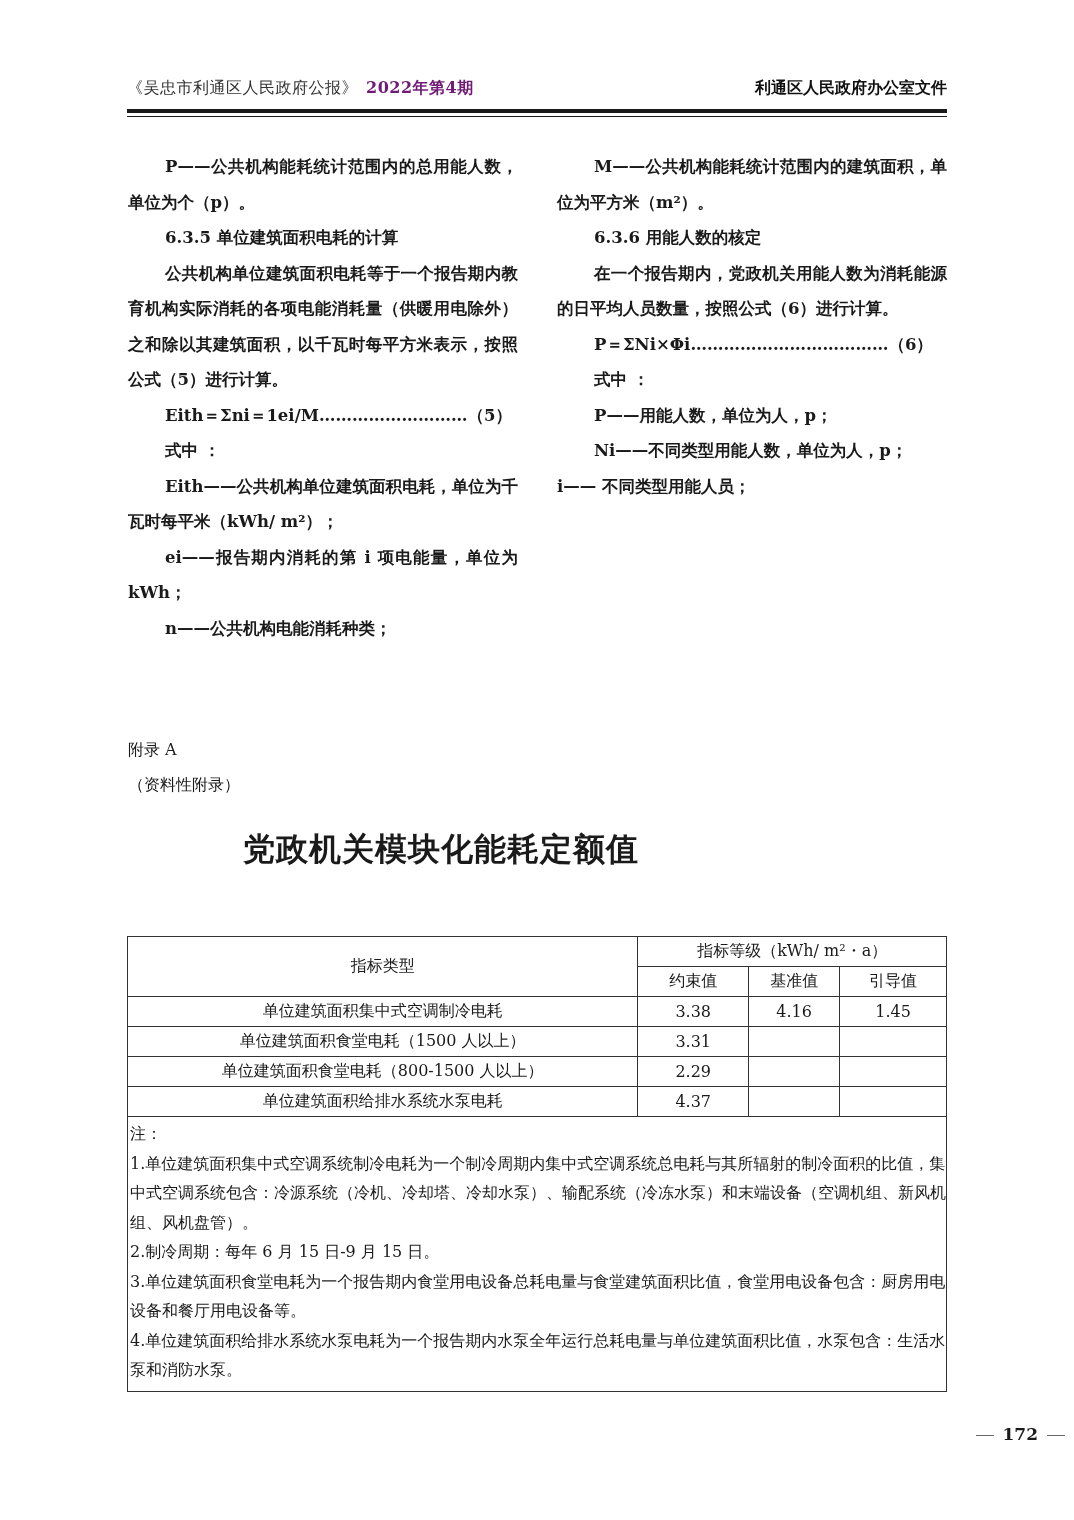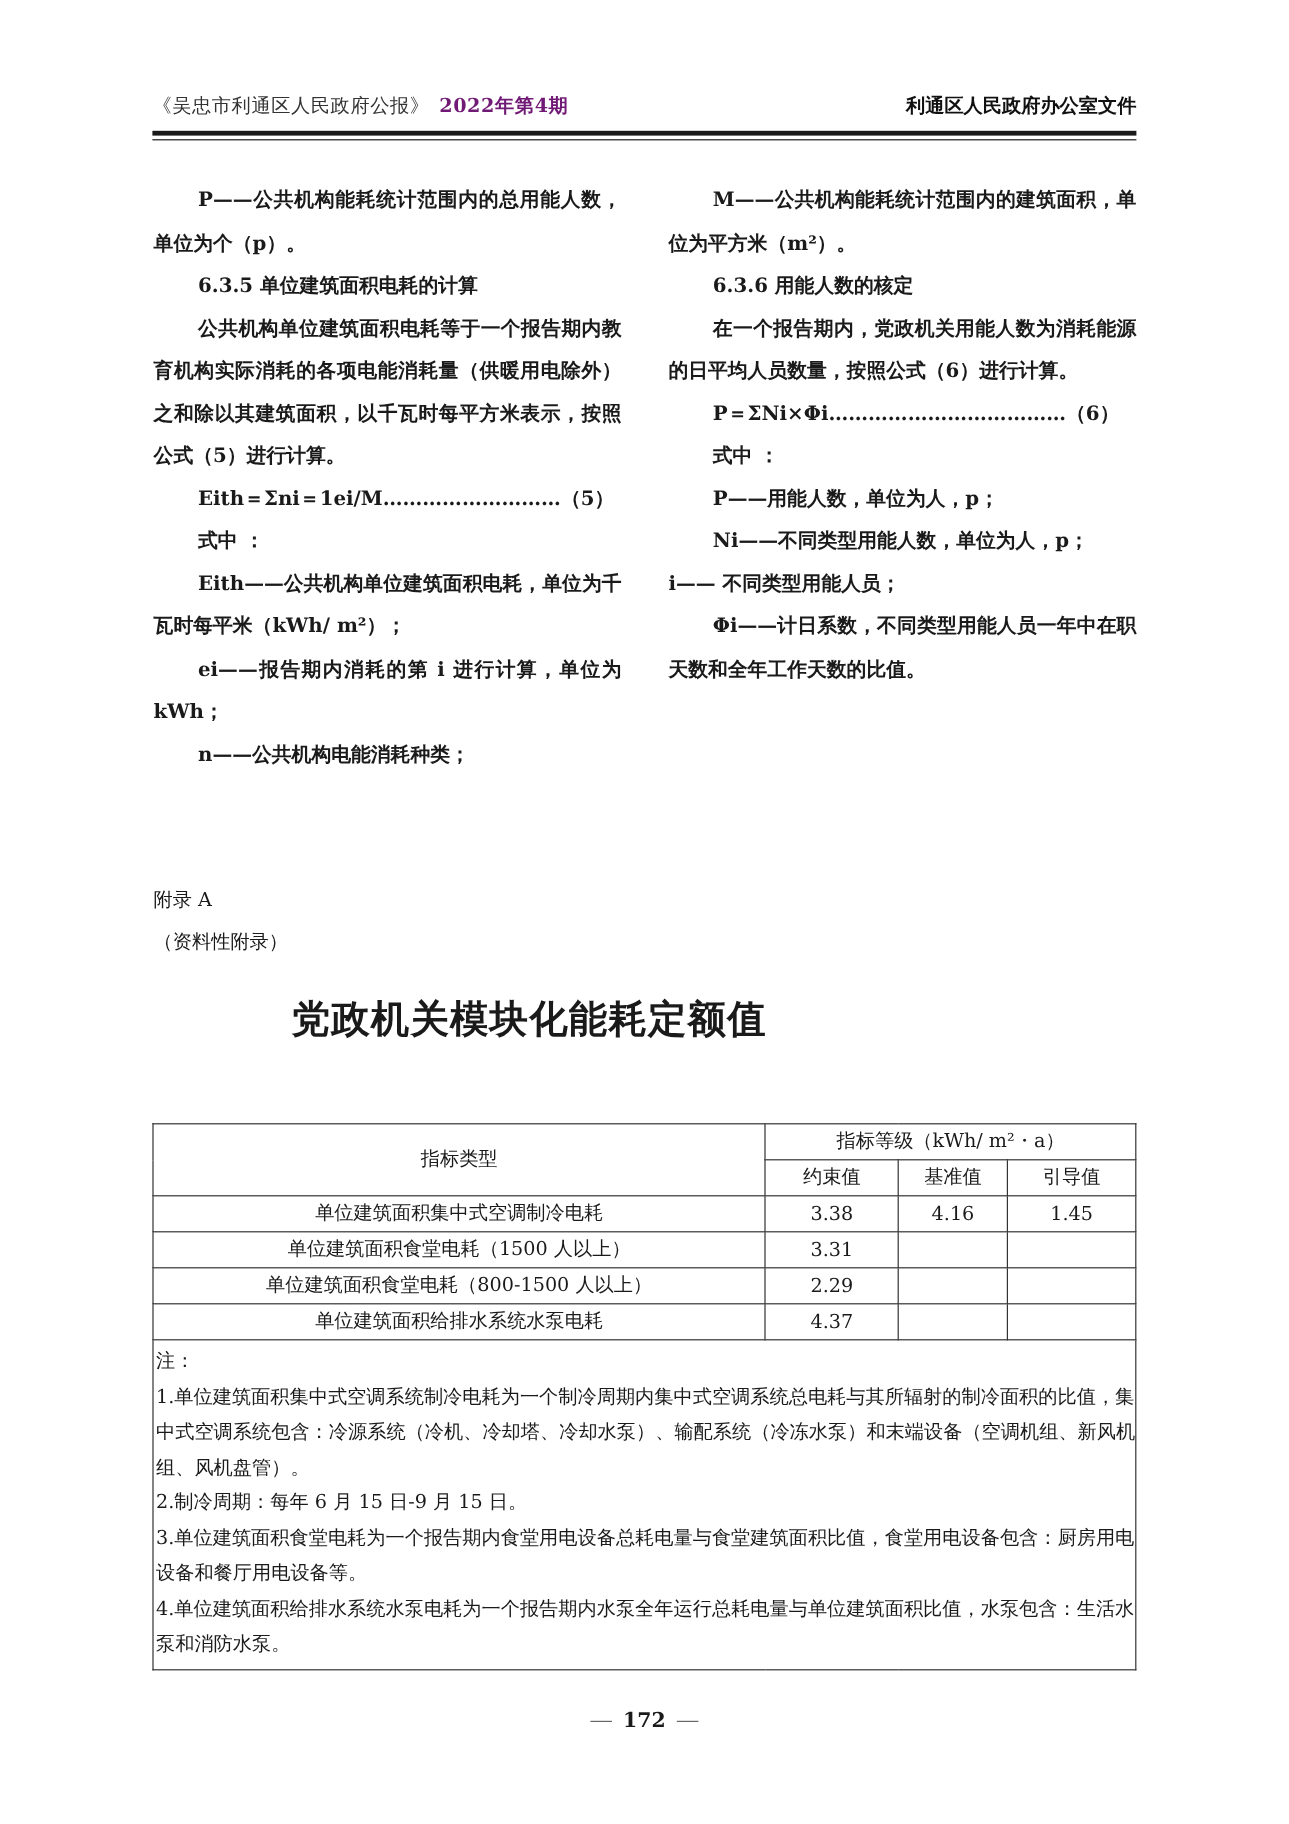--- a/index.html
+++ b/index.html
@@ -25,21 +25,21 @@
   table.quota { position: absolute; left: 127px; top: 900px; width: 820px; border-collapse: collapse;
                 font-size: 16px; margin-top: 36px; }
   table.quota td { border: 1px solid #333; text-align: center; height: 29px; padding: 0; }
   table.quota td.c-type { width: 510px; }
   table.quota td.c1 { width: 110px; }
   table.quota td.c2 { width: 90px; }
   table.quota td.c3 { width: 106px; }
   table.quota td.notes { text-align: left; vertical-align: top; padding: 2px 0 6px 2px; line-height: 29.5px; height: auto; }
   .notes p { margin: 0; }
 
-  .page-num { position: absolute; left: 0; width: 1074px; top: 1424px; text-align: center; font-size: 17px; }
+  .page-num { position: absolute; left: 0; width: 1074px; top: 1424px; text-align: right; font-size: 17px; }
   .page-num .dash { display: inline-block; width: 18px; height: 1px; background: #666; vertical-align: middle; margin: 0 9px; }
   .page-num b { font-weight: bold; }
 </style>
 </head>
 <body>
 
 <div class="header">
   <div class="header-left">
     <span>《吴忠市利通区人民政府公报》</span><span class="header-issue">2022年第4期</span>
   </div>
@@ -48,34 +48,33 @@
 <div class="rule-thick"></div>
 <div class="rule-thin"></div>
 
 <div class="col col-left">
   <p class="ind">P——公共机构能耗统计范围内的总用能人数，单位为个（p）。</p>
   <p class="ind">6.3.5 单位建筑面积电耗的计算</p>
   <p class="ind">公共机构单位建筑面积电耗等于一个报告期内教育机构实际消耗的各项电能消耗量（供暖用电除外）之和除以其建筑面积，以千瓦时每平方米表示，按照公式（5）进行计算。</p>
   <p class="ind">Eith＝Σni＝1ei/M………………………（5）</p>
   <p class="ind">式中 ：</p>
   <p class="ind">Eith——公共机构单位建筑面积电耗，单位为千瓦时每平米（kWh/ m²）；</p>
-  <p class="ind">ei——报告期内消耗的第 i 进行计算，单位为 kWh；</p>
+  <p class="ind">ei——报告期内消耗的第 i 项电能量，单位为 kWh；</p>
   <p class="ind">n——公共机构电能消耗种类；</p>
 </div>
 
 <div class="col col-right">
   <p class="ind">M——公共机构能耗统计范围内的建筑面积，单位为平方米（m²）。</p>
   <p class="ind">6.3.6 用能人数的核定</p>
   <p class="ind">在一个报告期内，党政机关用能人数为消耗能源的日平均人员数量，按照公式（6）进行计算。</p>
   <p class="ind">P＝ΣNi×Φi………………………………（6）</p>
   <p class="ind">式中 ：</p>
   <p class="ind">P——用能人数，单位为人，p；</p>
   <p class="ind">Ni——不同类型用能人数，单位为人，p；</p>
   <p>i—— 不同类型用能人员；</p>
-  <p class="ind">Φi——计日系数，不同类型用能人员一年中在职天数和全年工作天数的比值。</p>
 </div>
 
 <div class="appendix">
   <div>附录 A</div>
   <div>（资料性附录）</div>
 </div>
 
 <div class="doc-title">党政机关模块化能耗定额值</div>
 
 <table class="quota">

